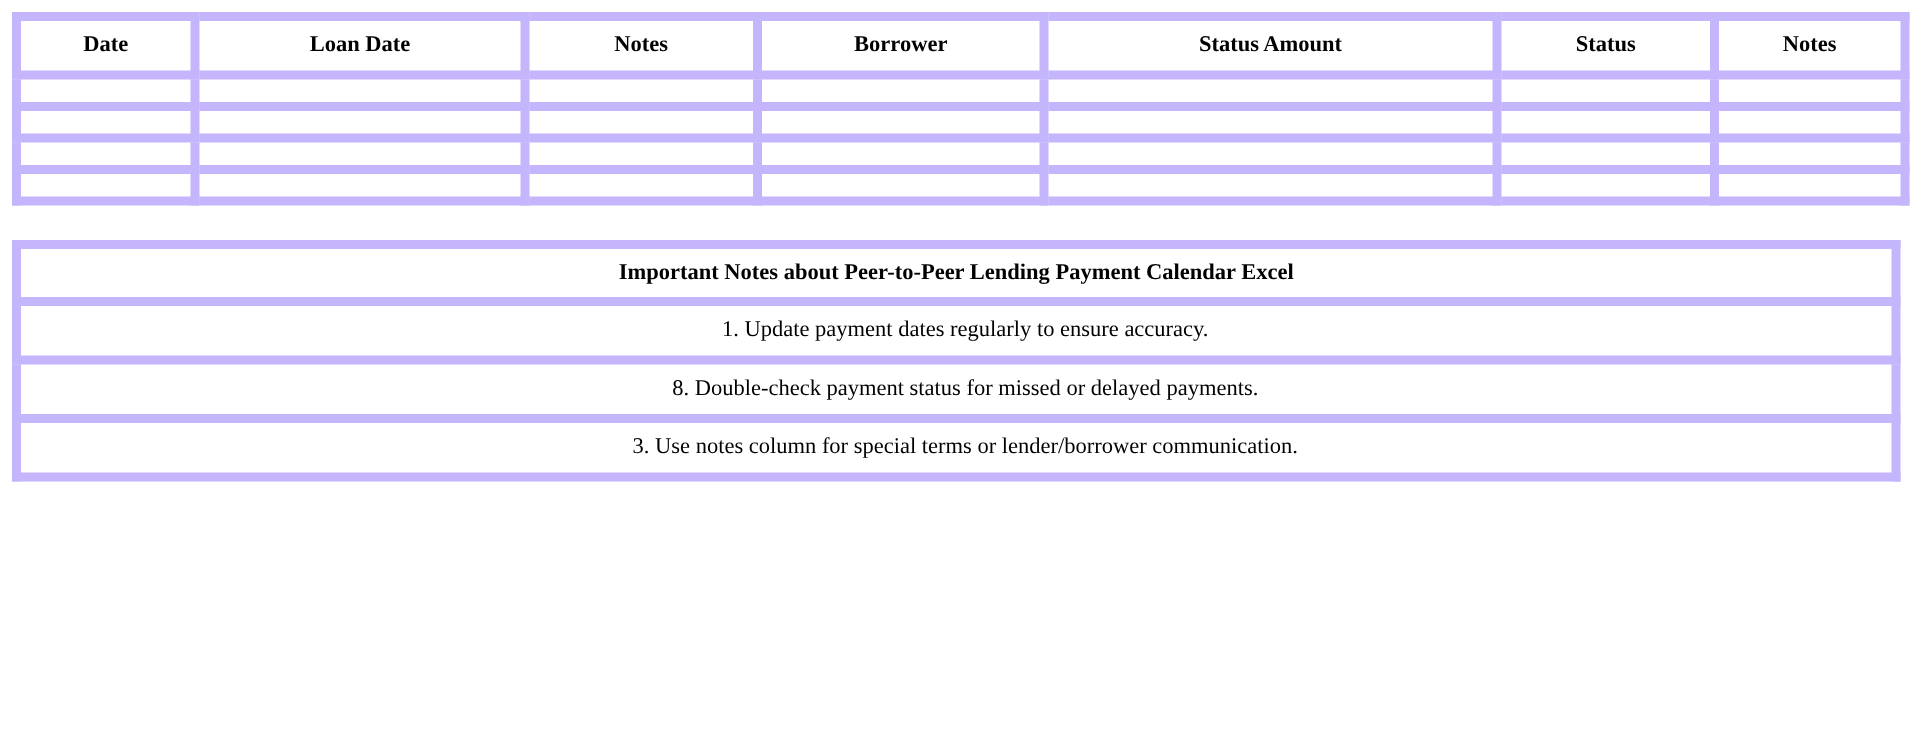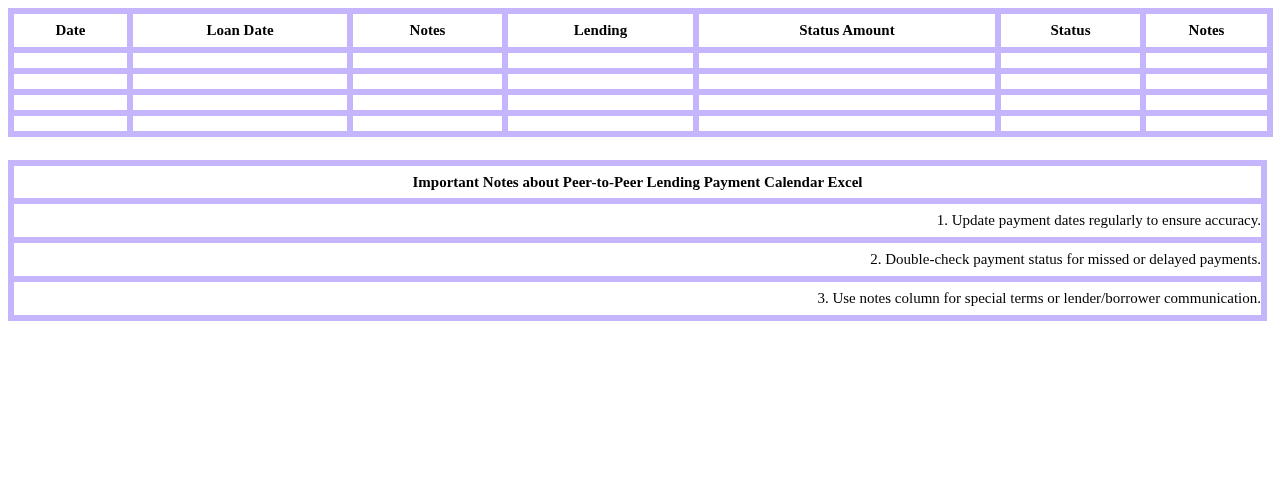--- a/index.html
+++ b/index.html
@@ -44,21 +44,21 @@
   .notes-table td.title-cell {
     height: 32px;
     font-size: 15px;
     font-weight: bold;
     text-align: center;
     vertical-align: middle;
   }
   .notes-table td.note-cell {
     height: 33px;
     font-size: 15px;
-    text-align: right;
+    text-align: center;
     vertical-align: middle;
     padding-left: 12px;
   }
 </style>
 </head>
 <body>
 
 <div class="page">
 
   <table class="payment-table">
@@ -69,21 +69,21 @@
       <col style="width:191px">
       <col style="width:302px">
       <col style="width:145px">
       <col style="width:127px">
     </colgroup>
     <thead>
       <tr>
         <th>Date</th>
         <th>Loan Date</th>
         <th>Notes</th>
-        <th>Lending</th>
+        <th>Borrower</th>
         <th>Status Amount</th>
         <th>Status</th>
         <th>Notes</th>
       </tr>
     </thead>
     <tbody>
       <tr>
         <td class="empty-cell"></td>
         <td class="empty-cell"></td>
         <td class="empty-cell"></td>
@@ -124,21 +124,21 @@
 
   <table class="notes-table">
     <tbody>
       <tr>
         <td class="title-cell">Important Notes about Peer-to-Peer Lending Payment Calendar Excel</td>
       </tr>
       <tr>
         <td class="note-cell">1. Update payment dates regularly to ensure accuracy.</td>
       </tr>
       <tr>
-        <td class="note-cell">2. Double-check payment status for missed or delayed payments.</td>
+        <td class="note-cell">8. Double-check payment status for missed or delayed payments.</td>
       </tr>
       <tr>
         <td class="note-cell">3. Use notes column for special terms or lender/borrower communication.</td>
       </tr>
     </tbody>
   </table>
 
 </div>
 
 </body></html>

